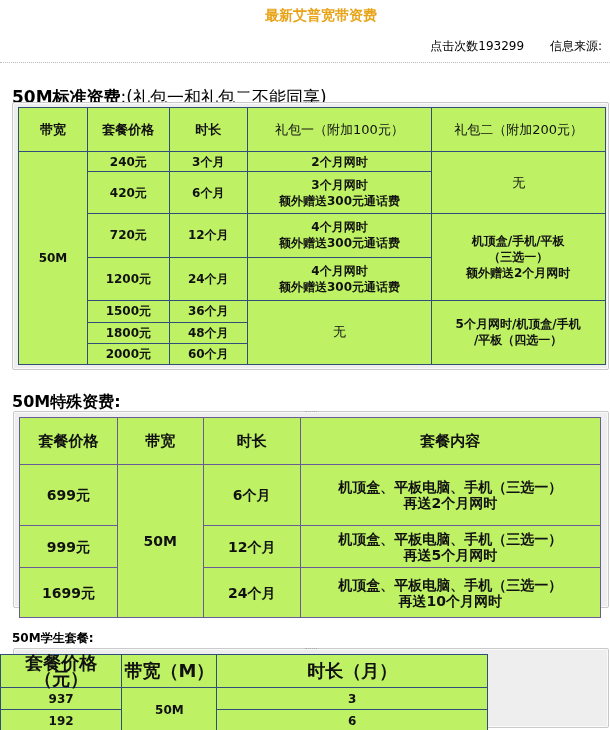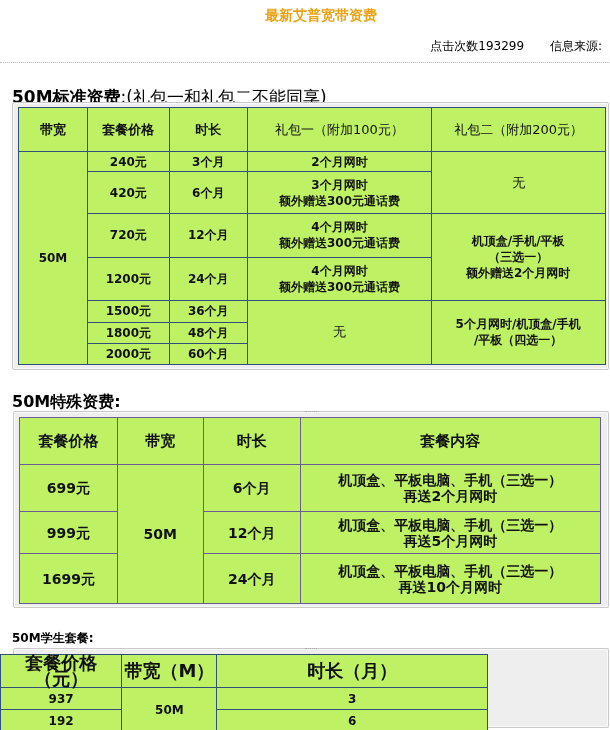--- a/index.html
+++ b/index.html
@@ -159,21 +159,21 @@
       <col style="width:97px">
       <col style="width:301px">
     </colgroup>
   <tbody>
       <tr>
     <th>套餐价格</th>
     <th>带宽</th>
     <th>时长</th>
     <th>套餐内容</th>
   </tr>
-  <tr style="height:47px">
+  <tr style="height:61px">
     <td>699元</td>
     <td rowspan="3">50M</td>
     <td>6个月</td>
     <td>
           <div>机顶盒、平板电脑、手机（三选一）</div>
           <div>再送2个月网时</div>
         </td>
   </tr>
   <tr style="height:42px">
     <td>999元</td>

